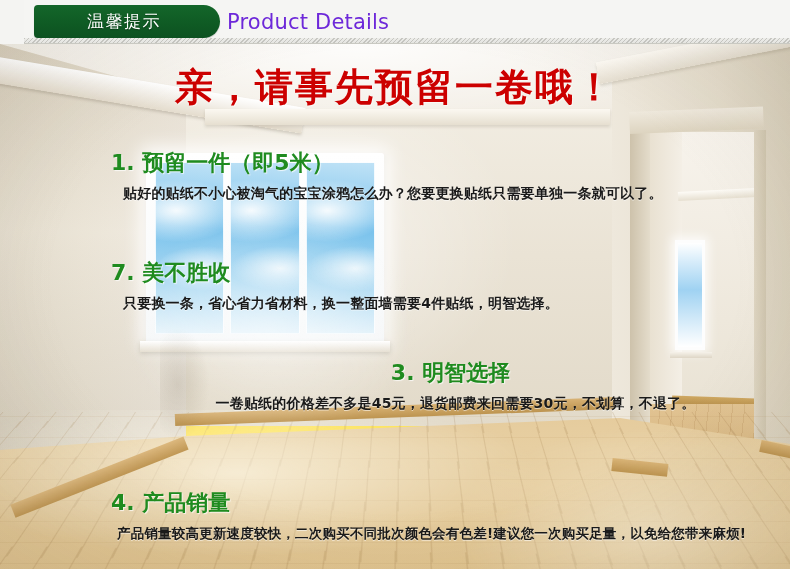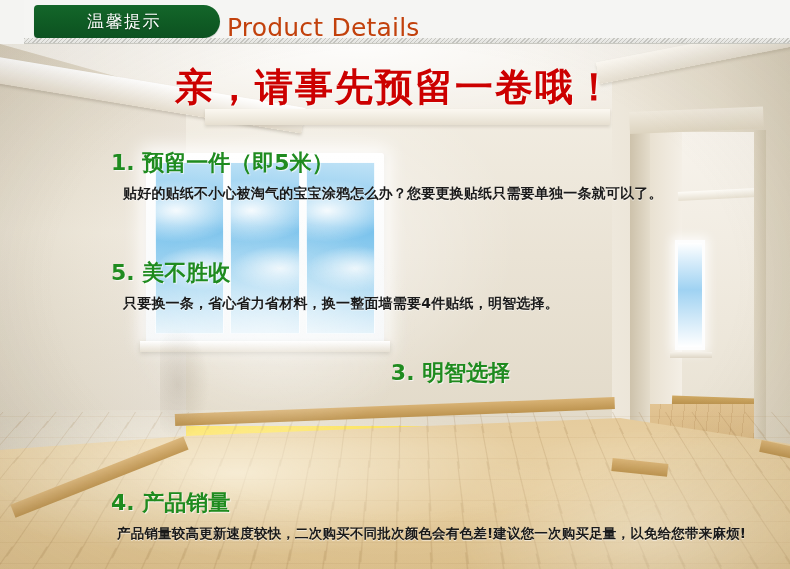--- a/index.html
+++ b/index.html
@@ -53,23 +53,23 @@
   .tab-green-label {
     color:#ffffff;
     font-size:17px;
     letter-spacing:1.5px;
     font-weight:400;
     text-shadow:0 1px 1px rgba(0,0,0,.35);
     padding-right:6px;
   }
 
   .header-title {
-    position:absolute; left:203px; top:13px;
-    font-size:25px;
-    color:#c2410c;
+    position:absolute; left:203px; top:7px;
+    font-size:21px;
+    color:#6d28d9;
     font-family:"DejaVu Sans","Liberation Sans",sans-serif;
     letter-spacing:.2px;
     line-height:30px;
   }
 
   
   .photo {
     position:absolute; left:0; top:44px;
     width:790px; height:525px;
     overflow:hidden;
@@ -409,26 +409,27 @@
     <div class="overlay">
 
       <div class="main-title">亲，请事先预留一卷哦！</div>
 
       <div class="item item-1">
         <div class="item-head">1. 预留一件（即5米）</div>
         <div class="item-desc">贴好的贴纸不小心被淘气的宝宝涂鸦怎么办？您要更换贴纸只需要单独一条就可以了。</div>
       </div>
 
       <div class="item item-2">
-        <div class="item-head">5. 美不胜收</div>
+        <div class="item-head">7. 美不胜收</div>
         <div class="item-desc">只要换一条，省心省力省材料，换一整面墙需要4件贴纸，明智选择。</div>
       </div>
 
       <div class="item item-3">
         <div class="item-head">3. 明智选择</div>
+        <div class="item-desc">一卷贴纸的价格差不多是45元，退货邮费来回需要30元，不划算，不退了。</div>
       </div>
 
       <div class="item item-4">
         <div class="item-head">4. 产品销量</div>
         <div class="item-desc">产品销量较高更新速度较快，二次购买不同批次颜色会有色差!建议您一次购买足量，以免给您带来麻烦!</div>
       </div>
 
     </div>
   </div>
 </div>

